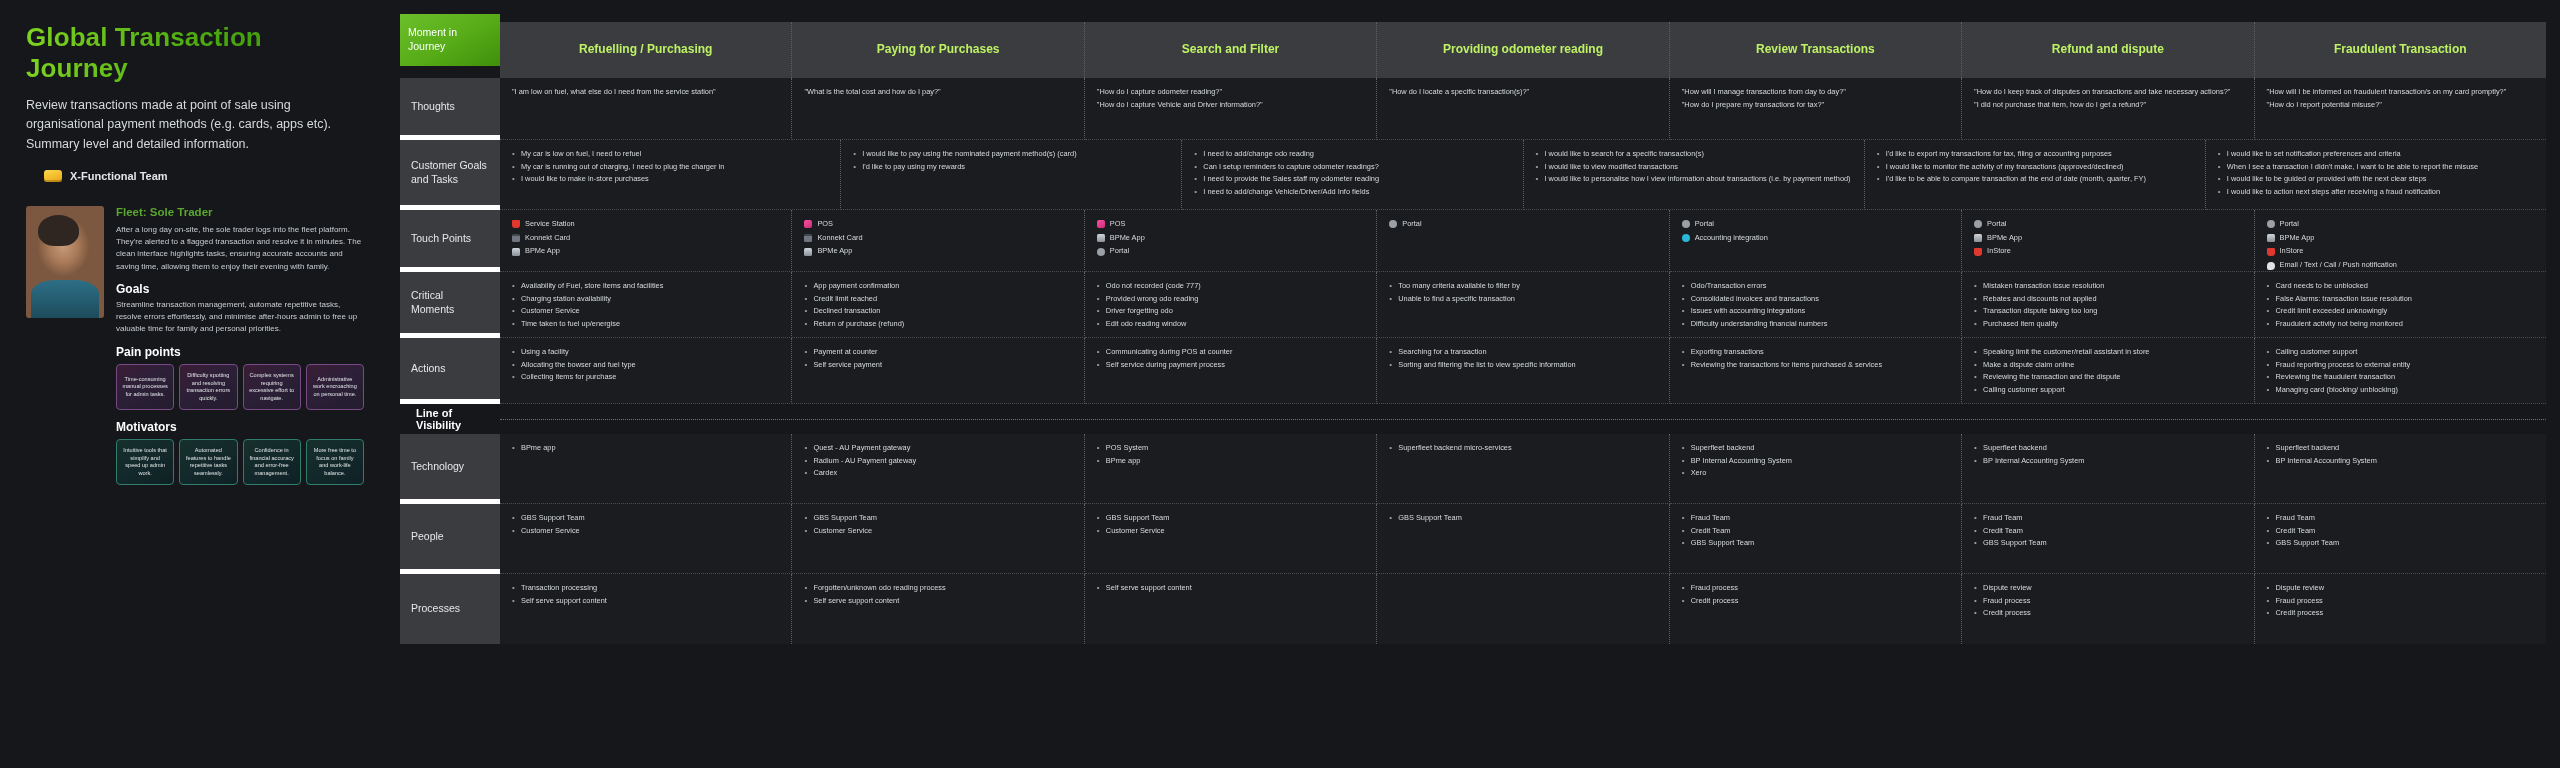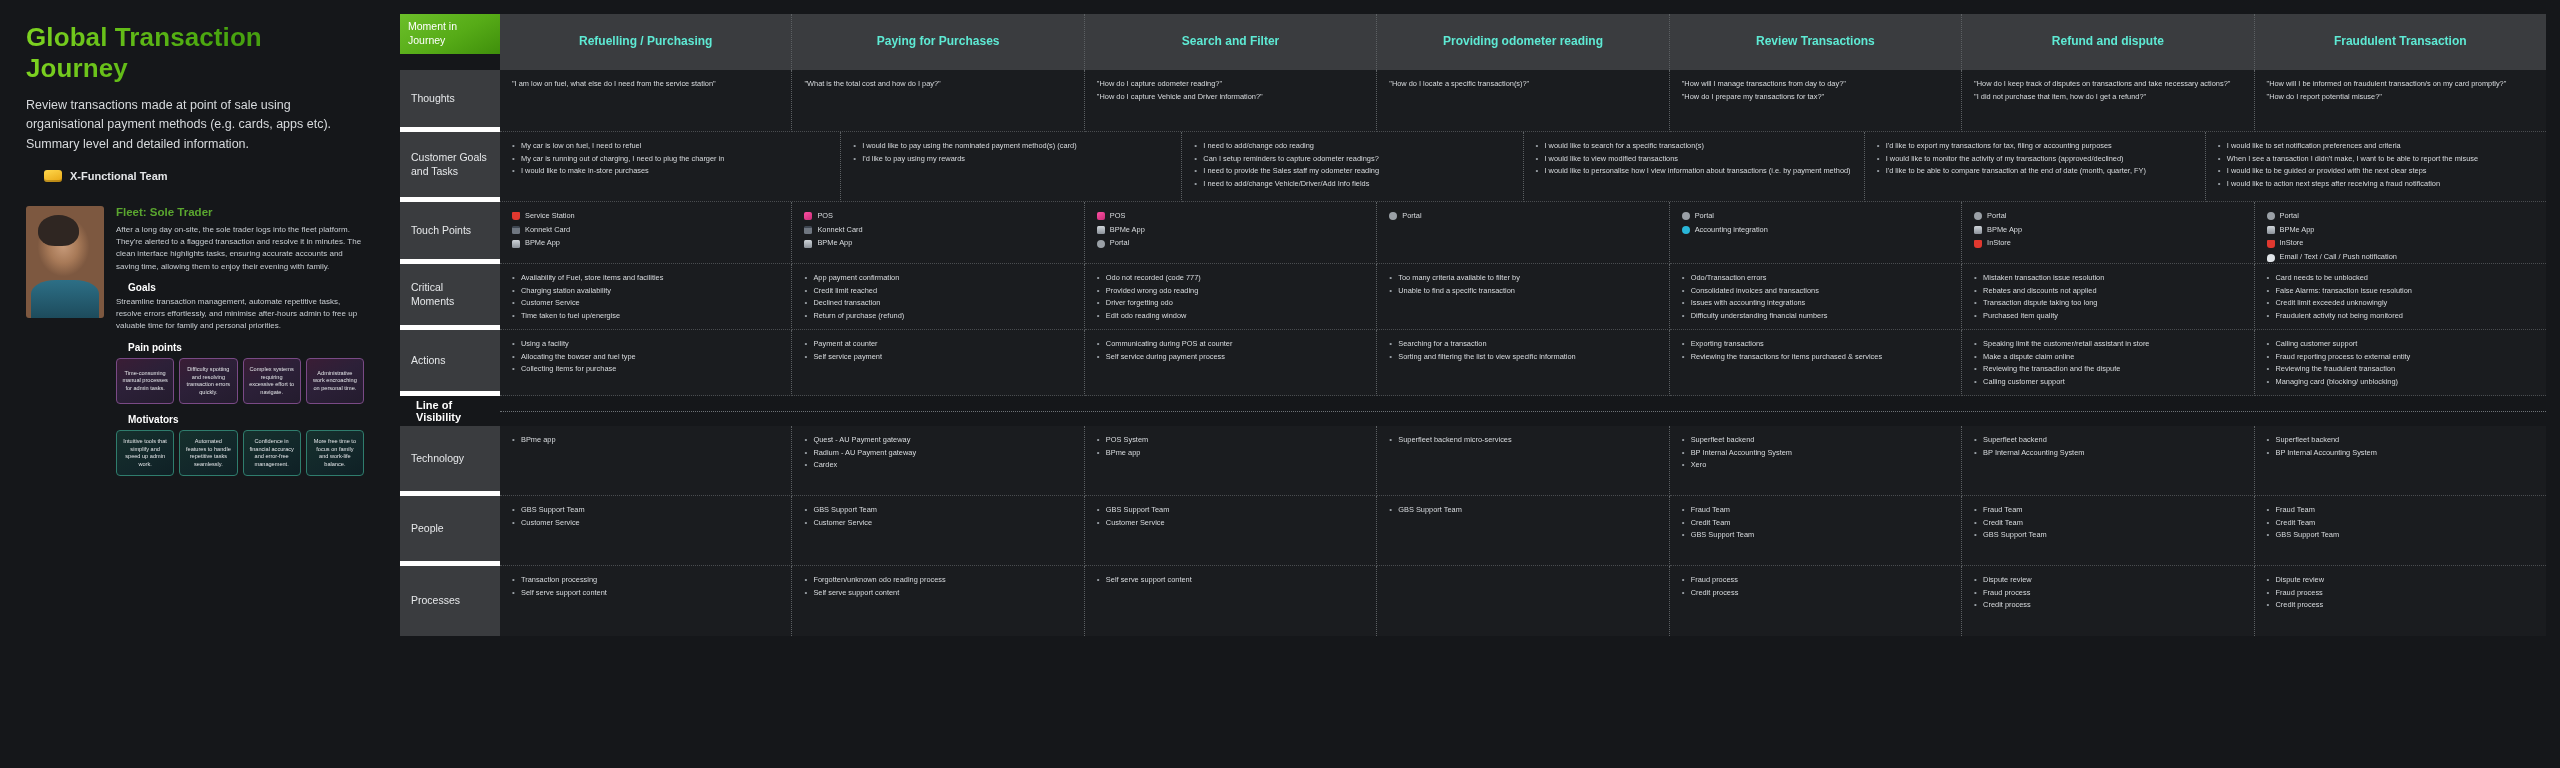--- a/index.html
+++ b/index.html
@@ -43,21 +43,21 @@
     content:""; position:absolute; left:16%; top:8%; width:52%; height:28%;
     border-radius:50% 50% 42% 42%; background:#2f2622;
   }
   .persona-photo::after{
     content:""; position:absolute; left:6%; bottom:0; width:88%; height:34%;
     background:linear-gradient(180deg,#2d6f86,#1d4b5c); border-radius:36% 36% 0 0;
   }
   .persona-body { flex:1; min-width:0; }
   .persona-name { font-size:11.5px; font-weight:700; color:#5aa62f; margin-bottom:6px; }
   .persona-desc { font-size:8px; line-height:1.52; color:#c9ced3; }
-  .sec-head { font-size:10px; font-weight:700; color:#fff; margin:9px 12px 3px; }
+  .sec-head { font-size:12px; font-weight:700; color:#fff; margin:9px 0 3px; }
   .sec-text { font-size:8px; line-height:1.52; color:#c9ced3; }
 
   .card-row { display:flex; gap:5px; margin-top:5px; }
   .mini-card {
     flex:1; min-width:0; height:46px; border-radius:4px;
     display:flex; align-items:center; justify-content:center; text-align:center;
     padding:4px 5px; font-size:5.6px; line-height:1.35; color:#e3e5e8;
   }
   .pain-card {
     background:linear-gradient(150deg,#3a1d35 0%, #2c2038 45%, #241c2e 100%);
@@ -84,25 +84,25 @@
     color:#fff; font-size:10.5px; border-bottom:none;
   }
   .cell {
     flex:1 1 0; min-width:0; padding:9px 12px 9px 12px;
     border-right:1px dotted #5c6063;
     border-bottom:1px dotted #4a4d50;
     font-size:7.4px; line-height:1.45; color:#d9dcdf;
   }
   .cell:last-child { border-right:none; }
   .hdr-row .cell {
-    background:#3a3c3f; color:#5eead4; font-weight:700; font-size:12px;
+    background:#3a3c3f; color:#bef264; font-weight:700; font-size:12px;
     display:flex; align-items:center; justify-content:center; text-align:right;
-    height:56px; padding:0 8px; border-bottom:none;
-  }
-  .hdr-row .rowlabel.moment { height:40px;padding-left:8px; }
+    height:56px; padding:0 8px; border-bottom:none;margin-top:8px;
+  }
+  .hdr-row .rowlabel.moment { height:52px;padding-left:8px; }
 
   .body-row .cell { background:#1a1c1f; }
   .r-thoughts .cell, .r-thoughts .rowlabel { height:62px; }
   .r-goals .cell, .r-goals .rowlabel { height:70px; }
   .r-touch .cell, .r-touch .rowlabel { height:62px; }
   .r-crit .cell, .r-crit .rowlabel { height:66px; }
   .r-act .cell, .r-act .rowlabel { height:66px; }
   .r-tech .cell, .r-tech .rowlabel { height:70px; }
   .r-people .cell, .r-people .rowlabel { height:70px; }
   .r-proc .cell, .r-proc .rowlabel { height:70px; border-bottom:none; }

